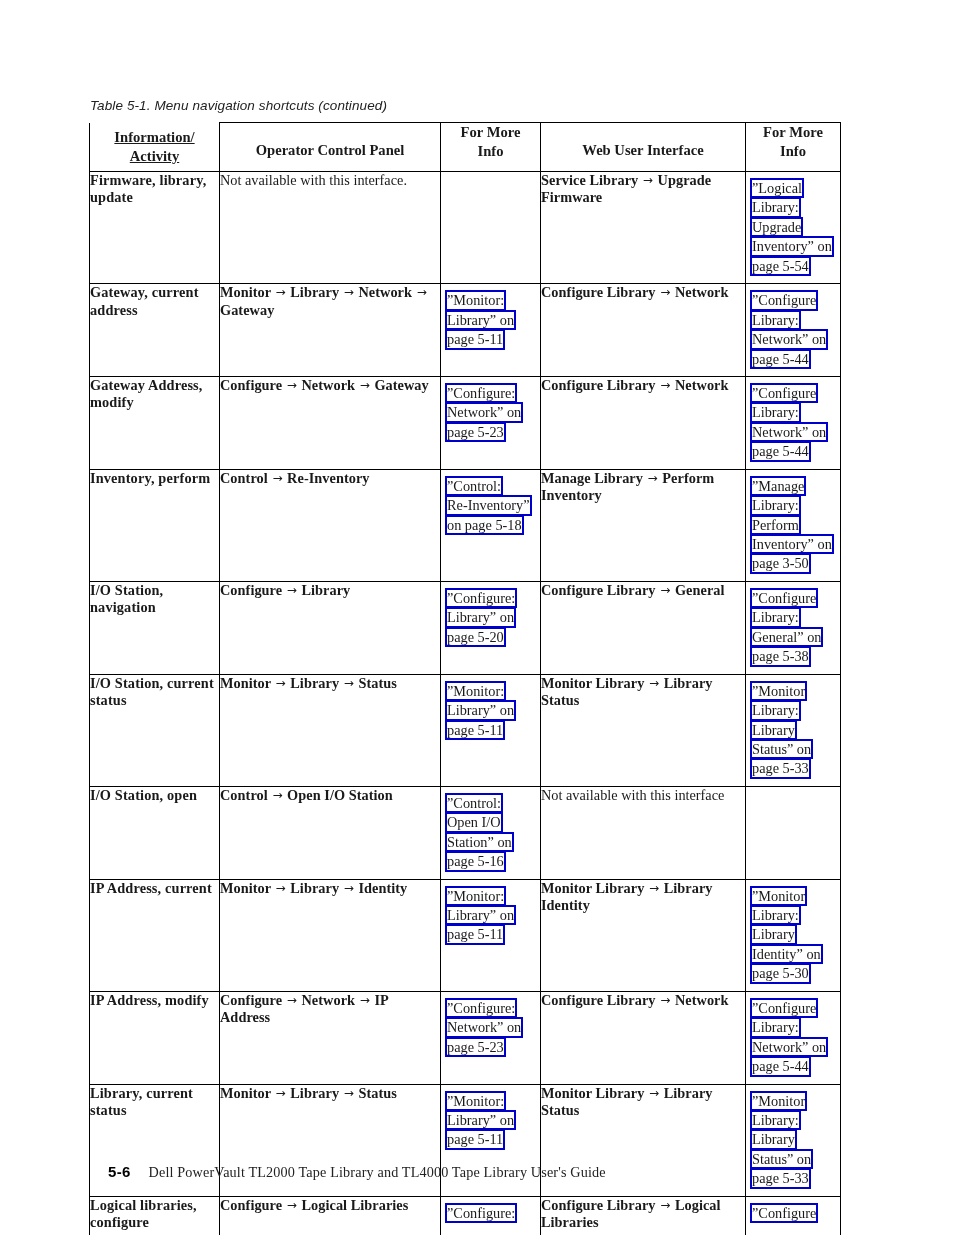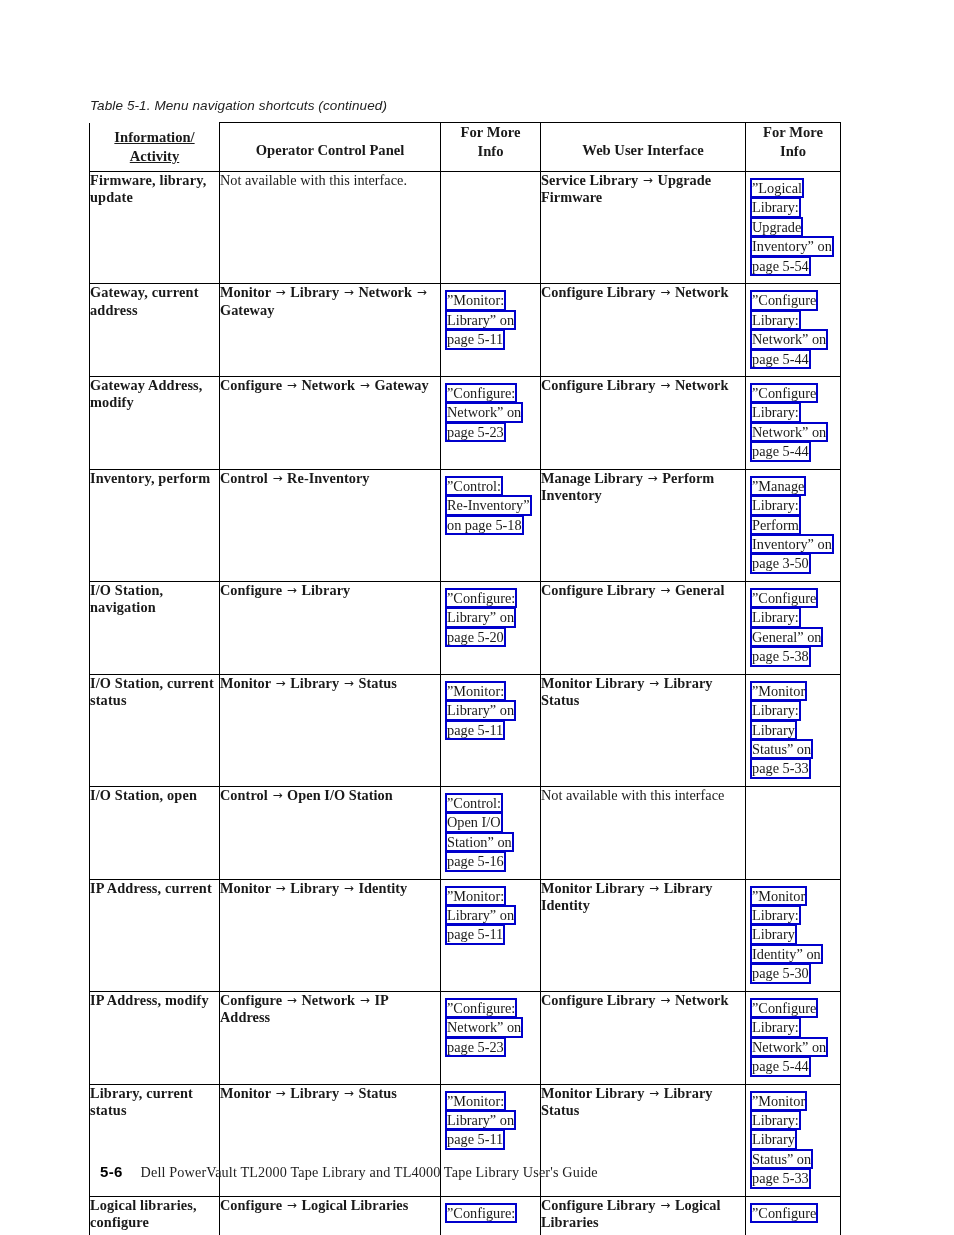--- a/index.html
+++ b/index.html
@@ -114,21 +114,21 @@
   .arrow {
     font-family: "DejaVu Sans", sans-serif;
     font-size: 12px;
     font-weight: normal;
     padding: 0 1px;
     position: relative;
     top: -1px;
   }
   .footer {
     position: absolute;
-    left: 100px;
+    left: 108px;
     top: 1163px;
     white-space: nowrap;
   }
   .footer .pagenum {
     font-family: "Liberation Sans", sans-serif;
     font-weight: bold;
     font-size: 15px;
     color: #000000;
     letter-spacing: 0.3px;
   }

